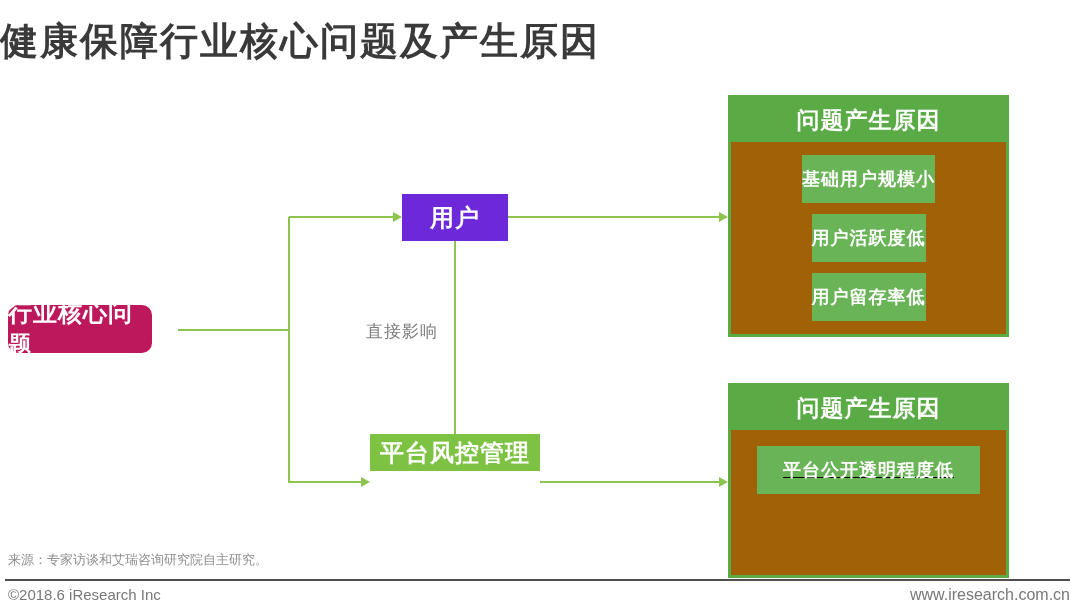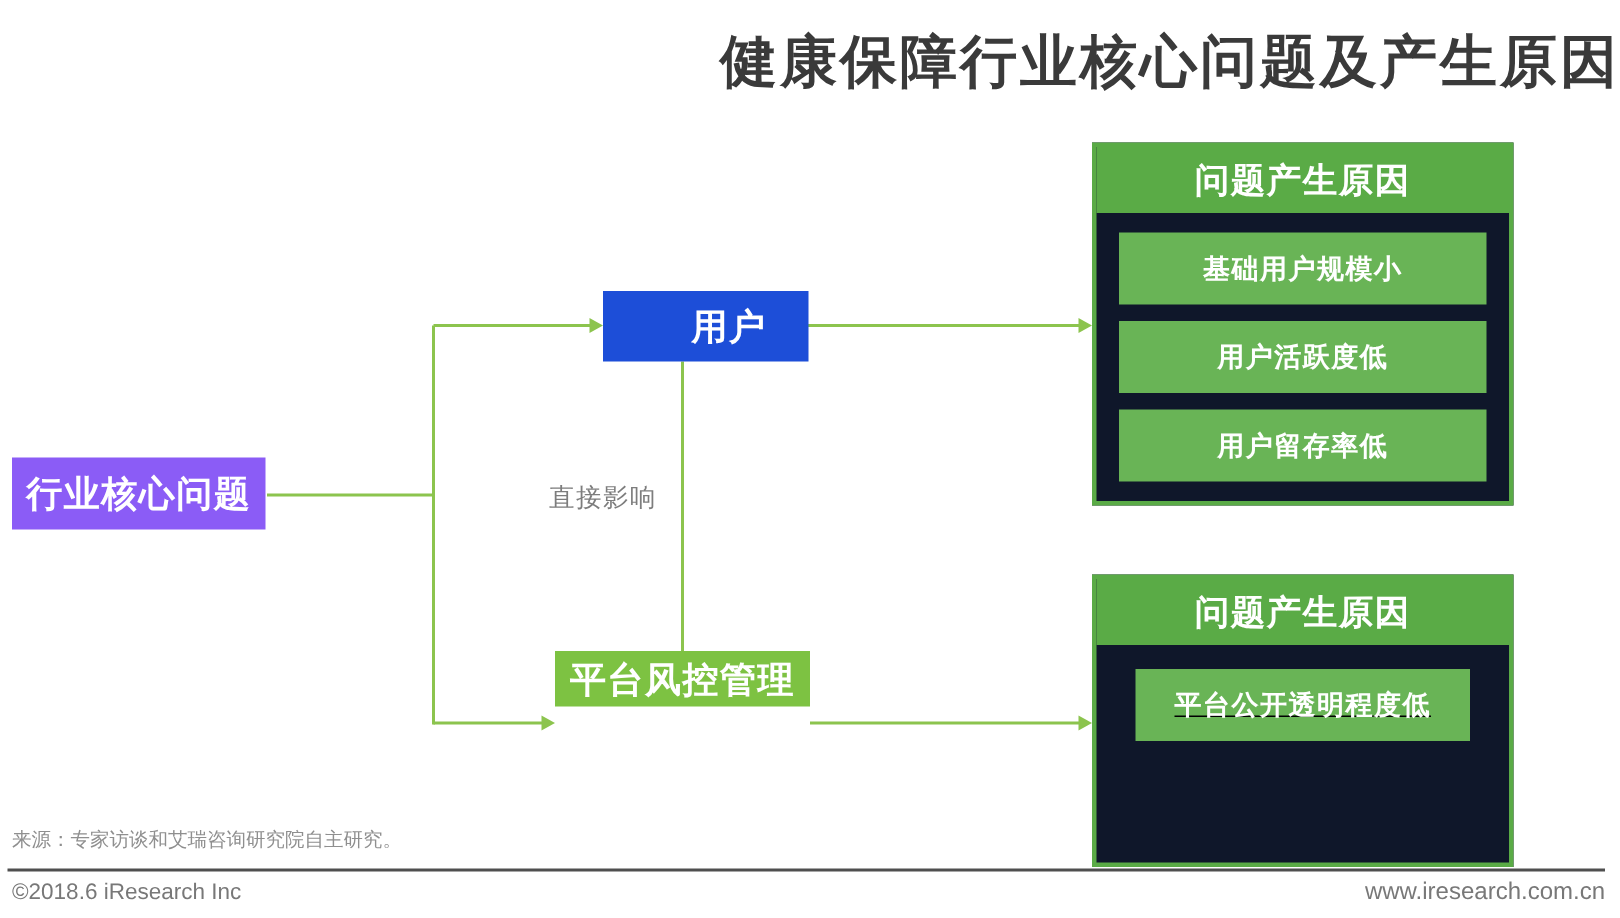--- a/index.html
+++ b/index.html
@@ -1,50 +1,50 @@
 <!DOCTYPE html>
 <html><head>
 <meta charset="utf-8">
 <style>
   html,body{margin:0;padding:0;background:#fff;}
   body{font-family:"Liberation Sans","DejaVu Sans",sans-serif;}
   .canvas{position:relative;width:1080px;height:612px;background:#ffffff;overflow:hidden;}
 
   .page-title{
     position:absolute;left:0;top:16px;width:100%;
-    text-align:right;font-size:38px;font-weight:bold;color:#3a3a3a;
+    text-align:left;font-size:38px;font-weight:bold;color:#3a3a3a;
     letter-spacing:2px;
   }
 
   .node{
     position:absolute;display:flex;align-items:center;justify-content:center;
     color:#ffffff;font-weight:bold;font-size:24px;letter-spacing:1px;
   }
-  .root-node{left:8px;top:305px;width:169px;height:48px;background:#8b5cf6;}
-  .user-node{left:402px;top:194px;width:106px;height:47px;background:#1d4ed8;padding-left:31px;}
+  .root-node{left:8px;top:305px;width:144px;height:48px;background:#be185d;border-radius:10px;}
+  .user-node{left:402px;top:194px;width:106px;height:47px;background:#6d28d9;}
   .platform-node{left:370px;top:434px;width:170px;height:37px;background:#7dc242;text-align:center;}
 
   .edge-label{
     position:absolute;left:366px;top:320px;
     font-size:17px;color:#7d7d7d;letter-spacing:1px;
   }
 
   .panel{
     position:absolute;left:728px;width:281px;
-    border:3px solid #5aab46;background:#0f172a;box-sizing:border-box;
+    border:3px solid #5aab46;background:#a16207;box-sizing:border-box;
   }
   .panel-top{top:95px;height:242px;}
   .panel-bottom{top:383px;height:195px;}
   .panel-header{
     height:44px;background:#5aab46;color:#ffffff;
     display:flex;align-items:center;justify-content:center;
     font-size:23px;font-weight:bold;letter-spacing:1px;
   }
   .panel-body{display:flex;flex-direction:column;}
-  .panel-top .panel-body{padding:13px 15px;gap:11px;}
+  .panel-top .panel-body{padding:13px 15px;gap:11px;align-items:center;}
   .panel-bottom .panel-body{padding:16px 26px;gap:17px;text-decoration:underline;}
   .cause-item{
     height:48px;background:#69b456;color:#ffffff;
     display:flex;align-items:center;justify-content:center;
     font-size:18px;font-weight:bold;letter-spacing:1px;
   }
 
   .connectors{position:absolute;left:0;top:0;width:1080px;height:612px;pointer-events:none;}
 
   .footer-source{position:absolute;left:8px;top:551px;font-size:13px;color:#8f8f8f;}

